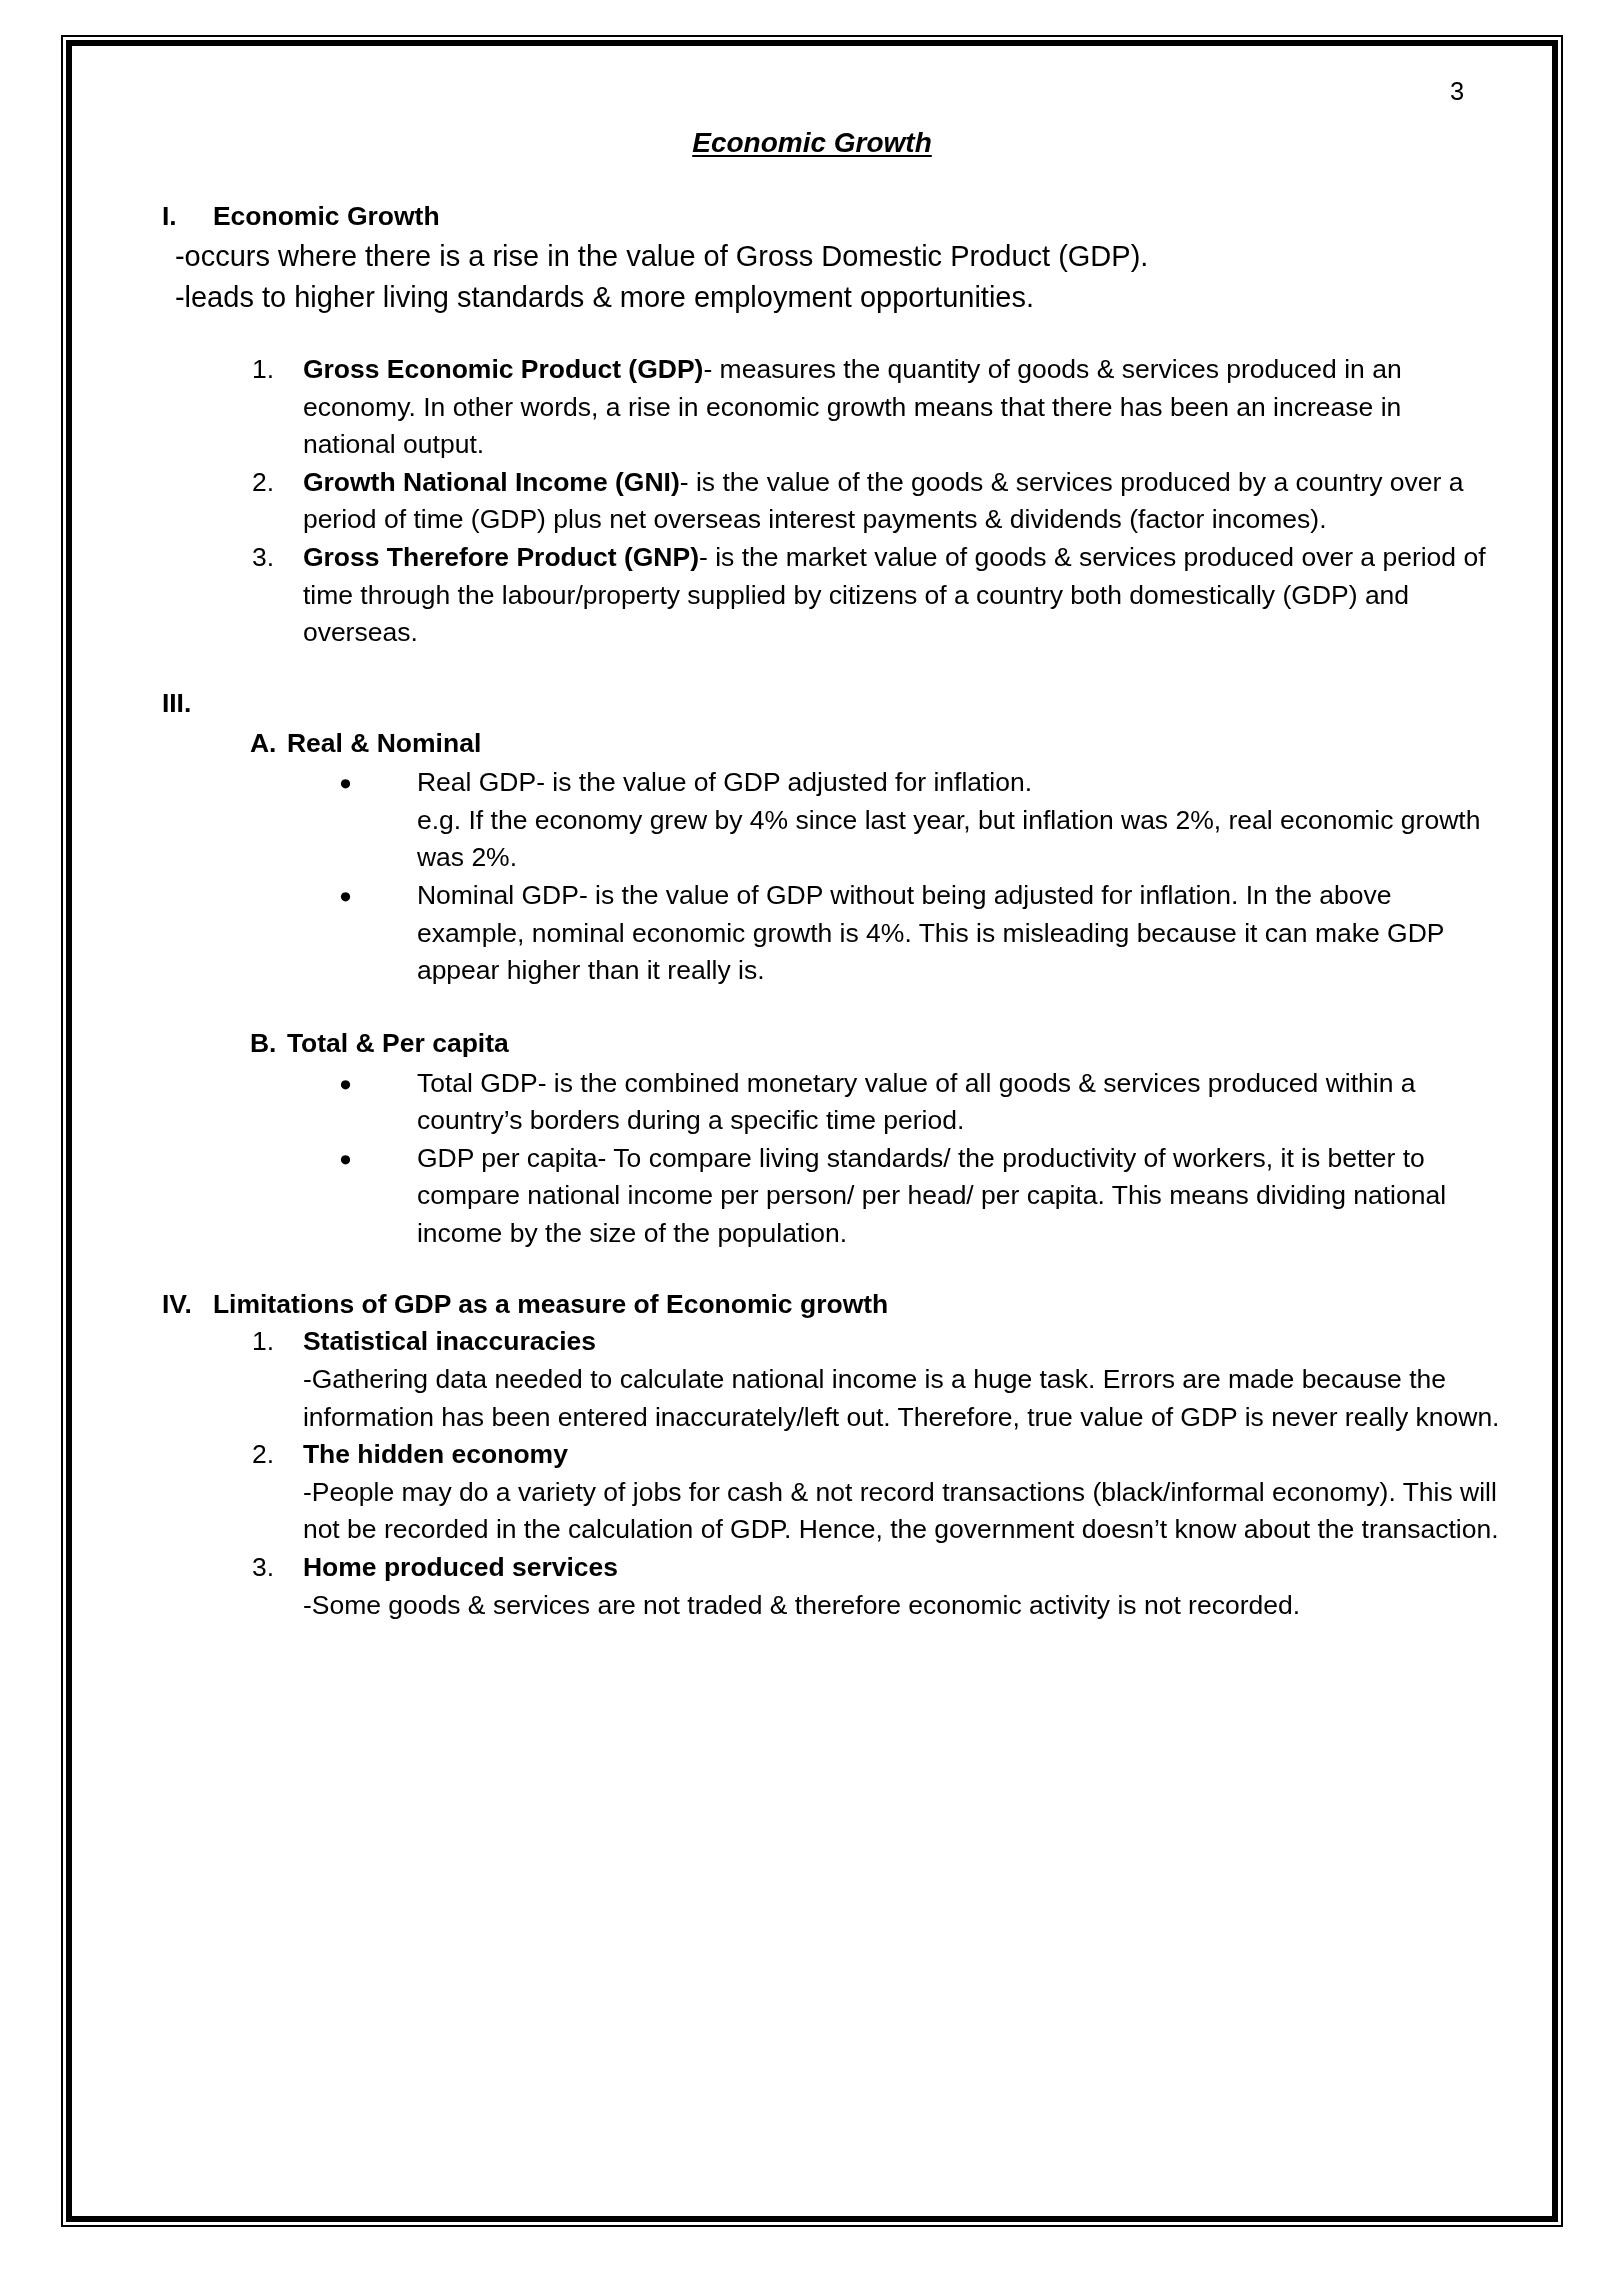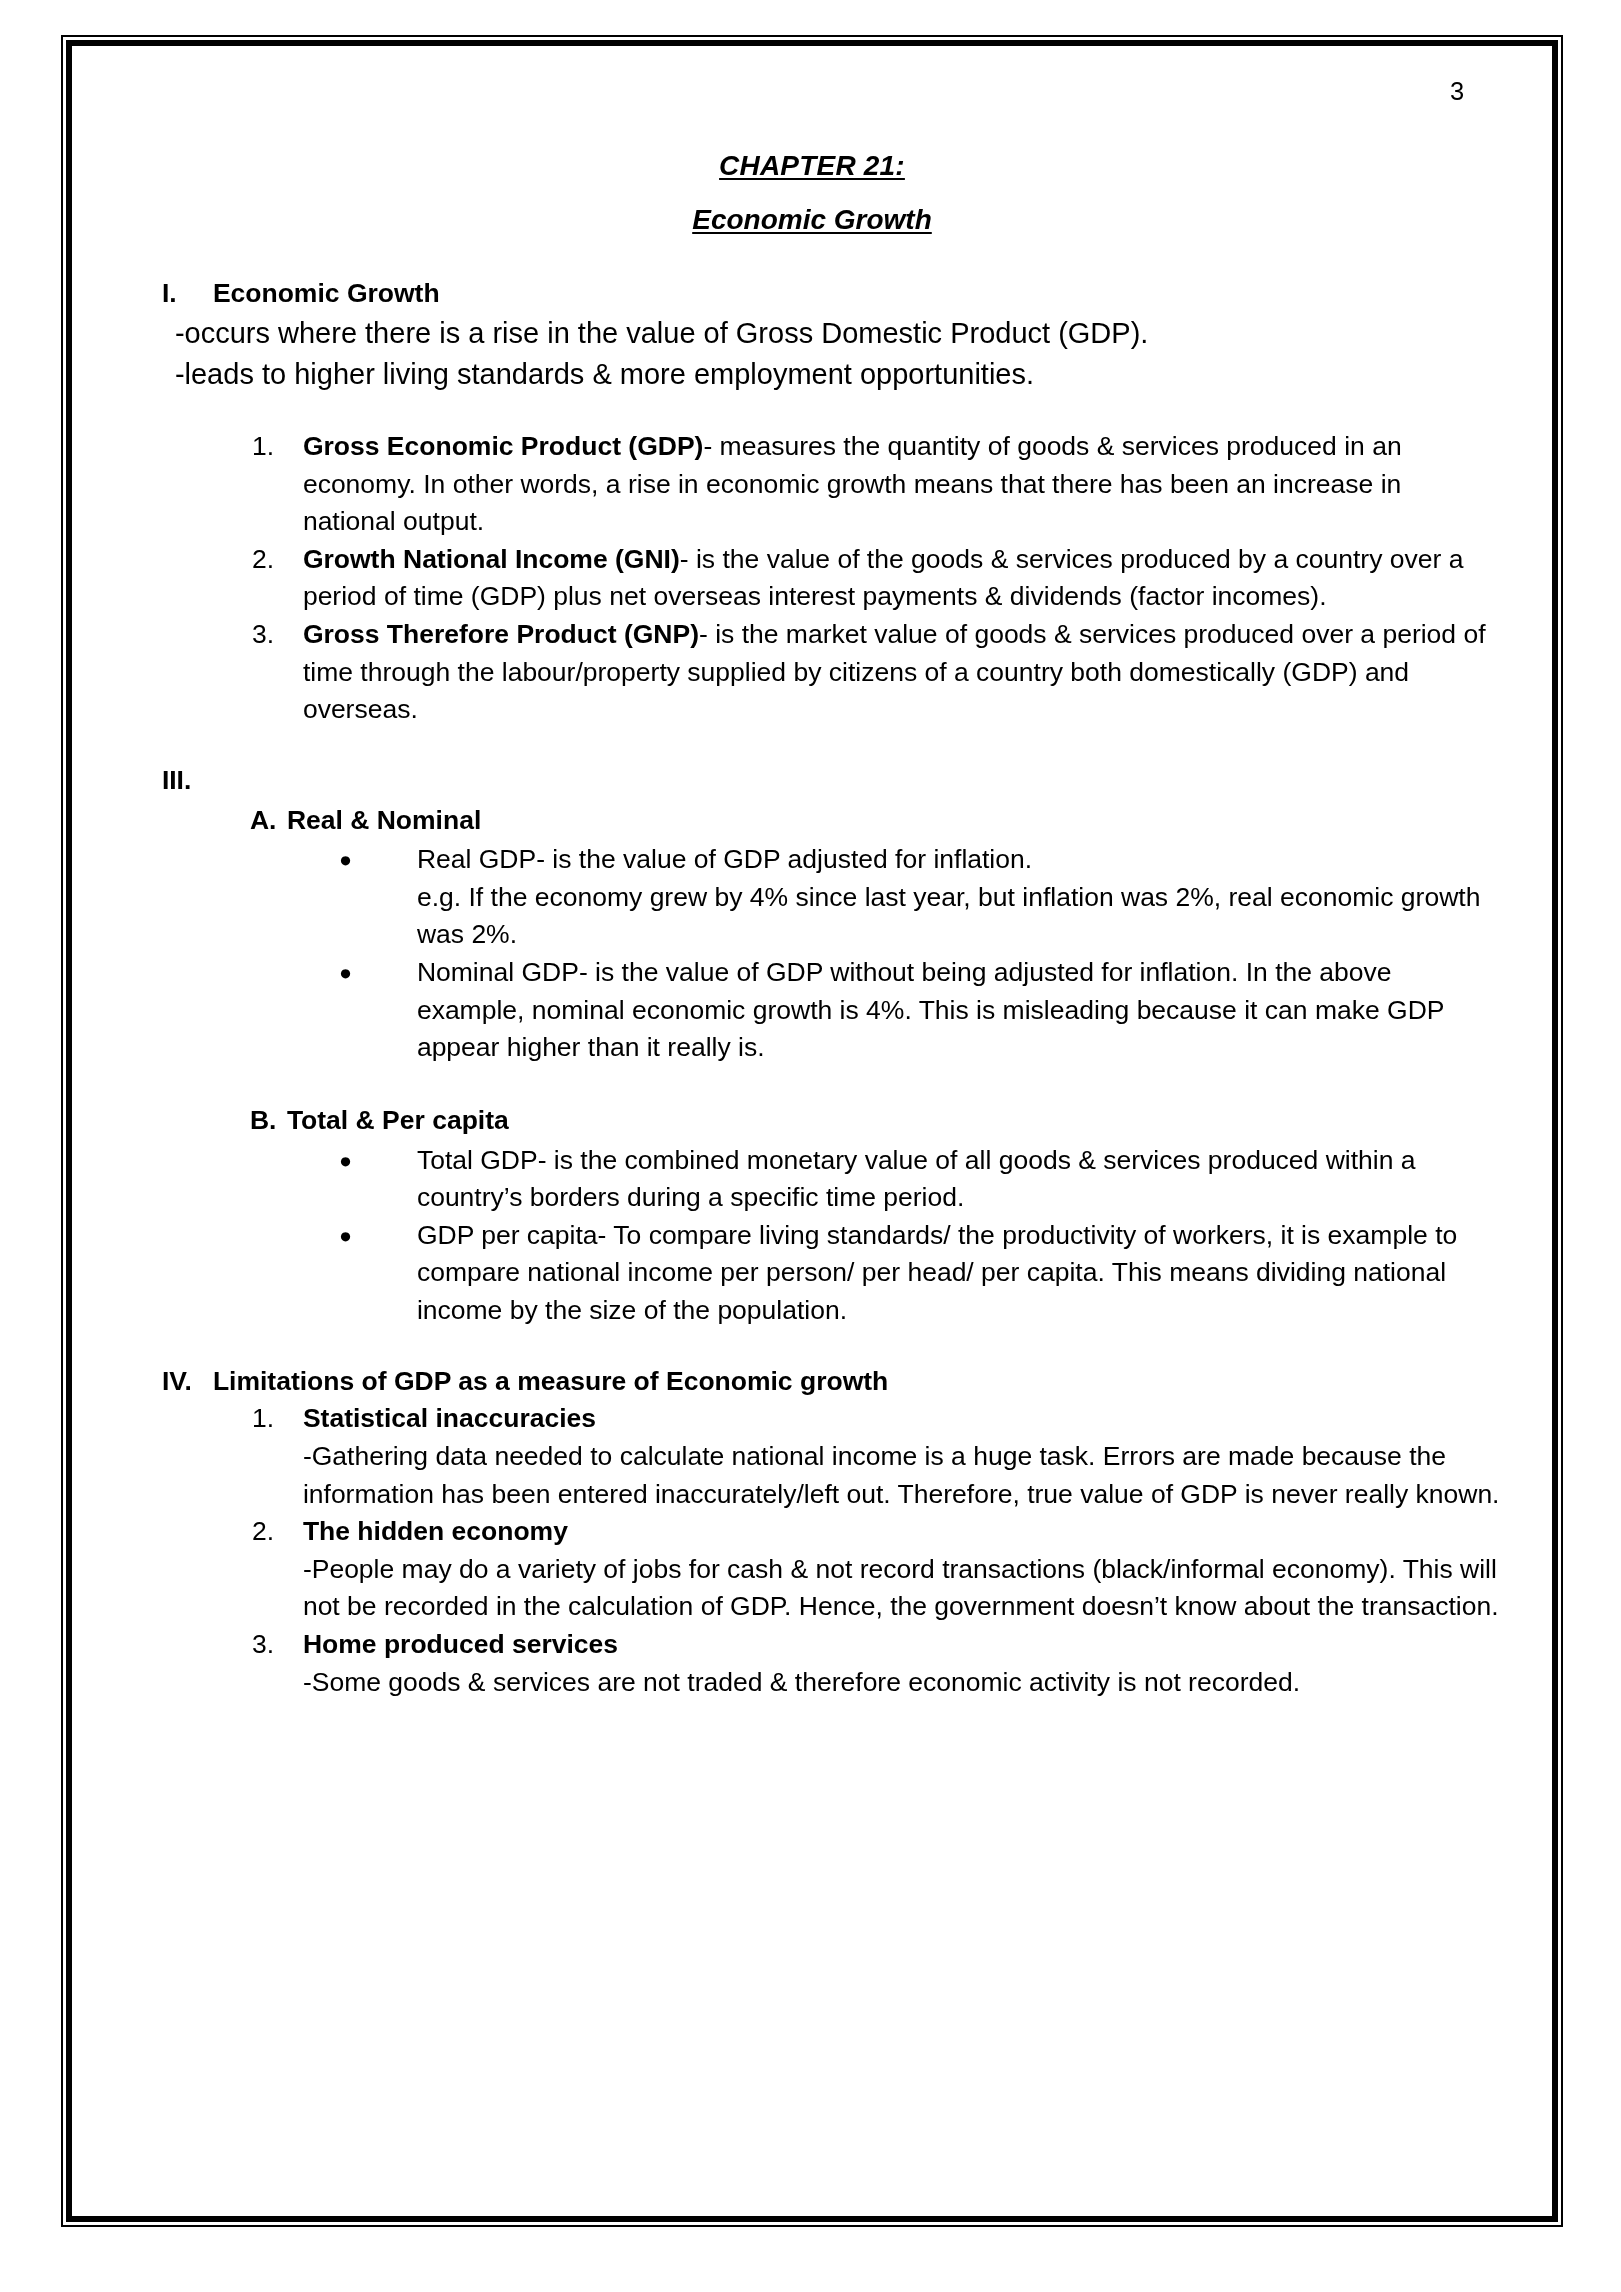--- a/index.html
+++ b/index.html
@@ -142,21 +142,20 @@
 </style>
 </head>
 <body>
 
 <div class="page">
   <div class="page-inner">
     <div class="content">
 
       <div class="page-number">3</div>
 
-      <div class="doc-title"><span>CHAPTER 21:</span></div>
       <div class="doc-subtitle"><span> Economic Growth</span></div>
 
       <div class="sections">
 
         <div class="section">
           <div class="sec-head">
             <div class="sec-marker">I.</div>
             <div class="sec-title">Economic Growth</div>
           </div>
           <div class="sec-lines">-occurs where there is a rise in the value of Gross Domestic Product (GDP).</div>
@@ -206,21 +205,21 @@
             <div class="letter-marker">B.</div>
             <div class="letter-title">Total &amp; Per capita</div>
           </div>
           <div class="bullet-list">
             <div class="bullet-item">
               <div class="bullet-marker">●</div>
               <div class="bullet-body">Total GDP- is the combined monetary value of all goods &amp; services produced within a country’s borders during a specific time period.</div>
             </div>
             <div class="bullet-item">
               <div class="bullet-marker">●</div>
-              <div class="bullet-body">GDP per capita- To compare living standards/ the productivity of workers, it is example to compare national income per person/ per head/ per capita. This means dividing national income by the size of the population.</div>
+              <div class="bullet-body">GDP per capita- To compare living standards/ the productivity of workers, it is better to compare national income per person/ per head/ per capita. This means dividing national income by the size of the population.</div>
             </div>
           </div>
         </div>
 
         <div class="section">
           <div class="sec-head">
             <div class="sec-marker">IV.</div>
             <div class="sec-title">Limitations of GDP as a measure of Economic growth</div>
           </div>
           <div class="num-list">

